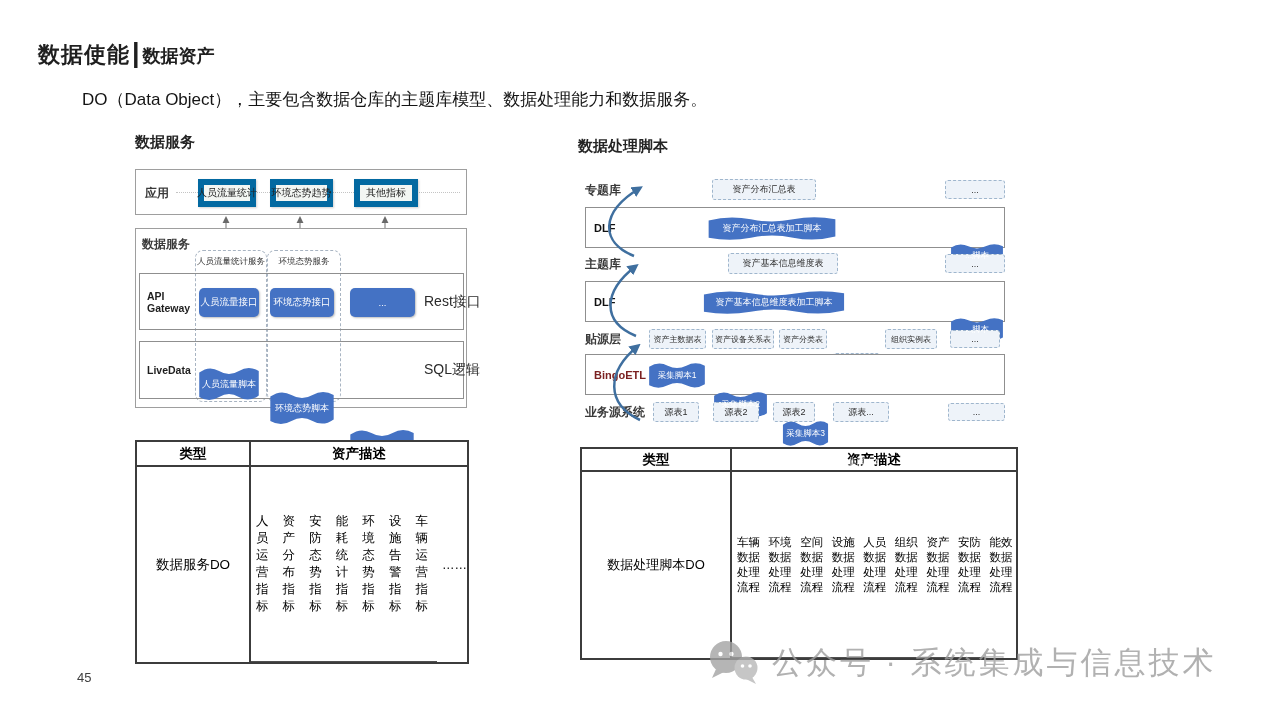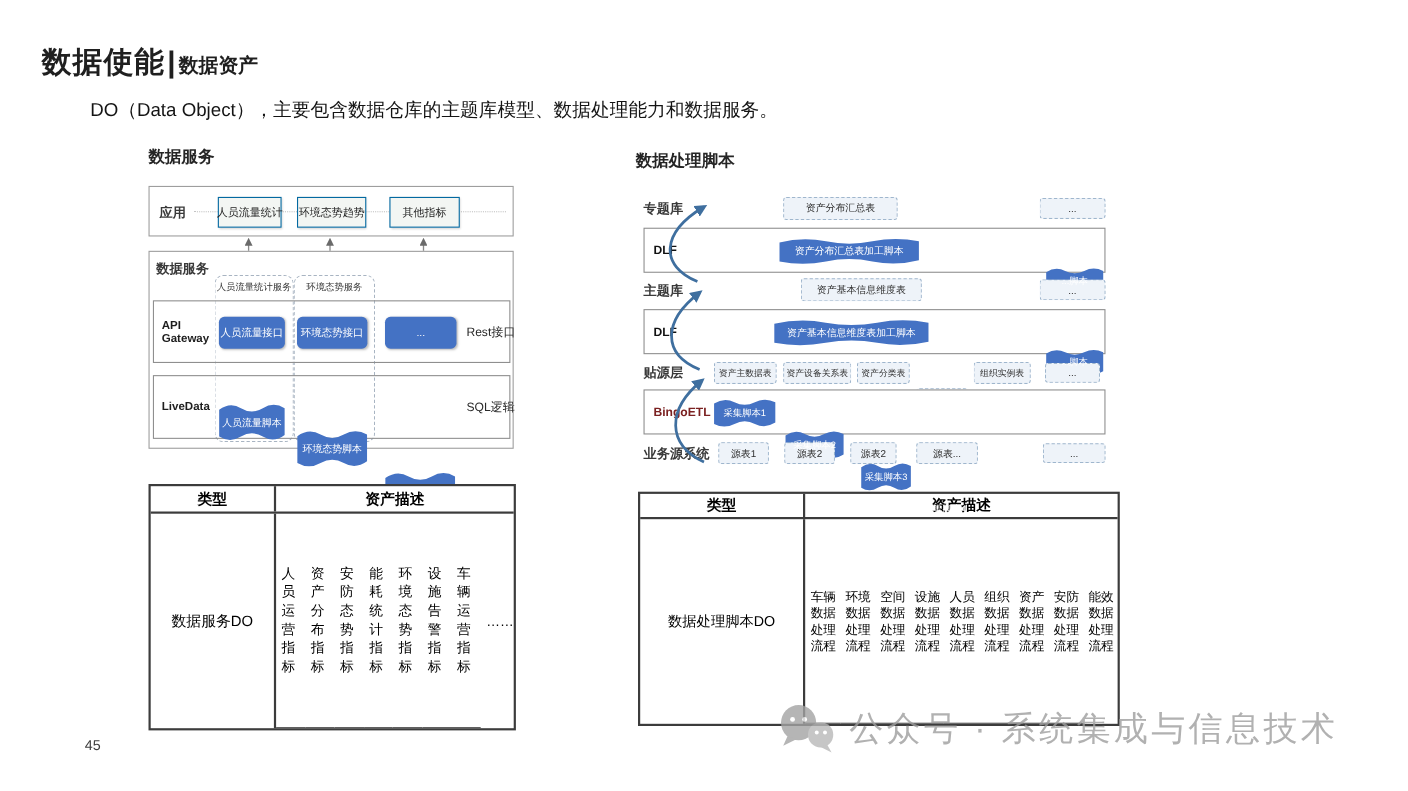--- a/index.html
+++ b/index.html
@@ -2,47 +2,47 @@
 <html><head>
 <meta charset="utf-8">
 <style>
   * { margin:0; padding:0; box-sizing:border-box; }
   body { font-family:"Liberation Sans","DejaVu Sans",sans-serif; background:#888; }
   #slide { position:relative; width:1280px; height:719px; background:#ffffff; overflow:hidden; margin:0 auto; }
   .abs { position:absolute; }
 
   
   .title-row { left:38px; top:38px; display:flex; align-items:baseline; color:#1f1f1f; }
-  .main-title { font-size:27px; font-weight:800; letter-spacing:1px;text-align:right; }
+  .main-title { font-size:22px; font-weight:800; letter-spacing:1px;text-align:right; }
   .title-divider { font-size:27px; font-weight:700; margin:0 3px 0 2px; }
   .title-tag { font-size:18px; font-weight:700; }
   .description { left:82px; top:88px; font-size:17px; color:#141414; }
 
   
   .diag-title { font-size:15px; font-weight:700; color:#252525; }
   .rowlabel { font-weight:700; color:#3a3a3a; font-size:12px; }
   .dashedbox { background:#eef3f9; border:1px dashed #9fb6cd; border-radius:3px;
     display:flex; align-items:center; justify-content:center; font-size:9px; color:#2e2e2e; white-space:nowrap; overflow:hidden; }
   .bluebox { background:#4472c4; border-radius:5px; color:#fff; display:flex; align-items:center;
     justify-content:center; font-size:9.5px; white-space:nowrap; box-shadow:1px 1px 2px rgba(0,0,0,.25); }
   .wave { position:relative; display:flex; align-items:center; justify-content:center;
     color:#fff; font-size:9px; white-space:nowrap; }
   .wave svg { position:absolute; inset:0; width:100%; height:100%; }
   .wave span { position:relative; z-index:1; }
   .solidrow { border:1px solid #8f8f8f; background:transparent; }
 
   
-  .appbox { background:#f3f6f3; border:1px solid #0369a1; box-shadow:1px 1px 2px rgba(0,0,0,.18);
+  .appbox { background:#f3f6f3; border:6px solid #0369a1; box-shadow:1px 1px 2px rgba(0,0,0,.18);
     display:flex; align-items:center; justify-content:center; font-size:10px; color:#222; white-space:nowrap; }
   .dash-col { border:1px dashed #a8b4c2; border-radius:8px; background:transparent;
     font-size:8.5px; color:#333; text-align:center; padding-top:5px; }
   .svc-row-label { position:absolute; left:7px; top:50%; transform:translateY(-50%);
     font-weight:700; font-size:10.5px; color:#1e1e1e; width:52px; line-height:1.15; }
   .svc-right-label { position:absolute; left:284px; top:50%; transform:translateY(-50%);
-    font-size:11px; color:#2b2b2b; white-space:nowrap; }
+    font-size:14px; color:#2b2b2b; white-space:nowrap; }
 
   
   .tbl { border:2px solid #3c3c3c; background:#fff; display:flex; flex-direction:column; }
   .tbl-hdr { display:flex; border-bottom:2px solid #3c3c3c; font-weight:700; }
   .tbl-hdr > div { display:flex; align-items:center; justify-content:center; }
   .tbl-body { display:flex; flex:1; }
   .tbl-typecol { display:flex; align-items:center; justify-content:center; border-right:2px solid #3c3c3c; }
   .tbl-rows { flex:1; display:flex; }
   .tbl-rows > div { flex:1; border-bottom:1px solid #4f4f4f; display:flex; align-items:center; padding-left:5px; }
   .tbl-rows > div:last-child { border-bottom:none; }

